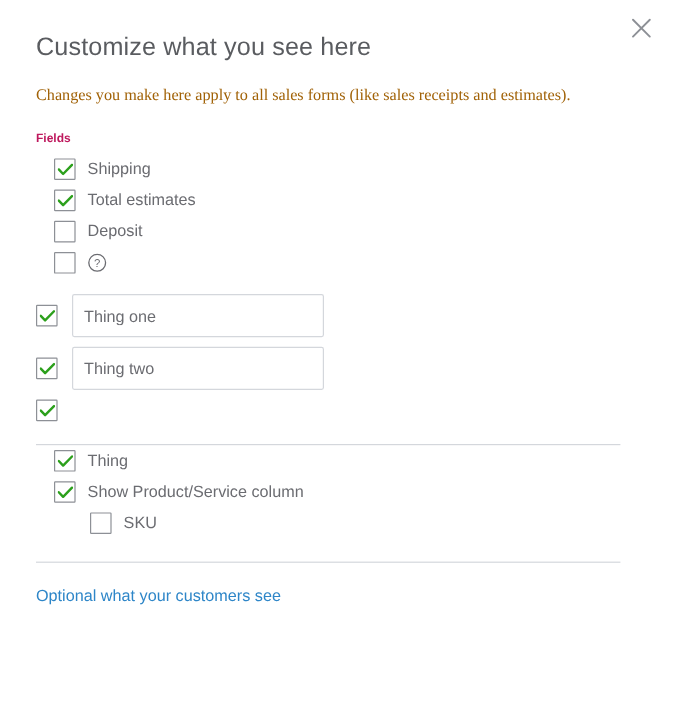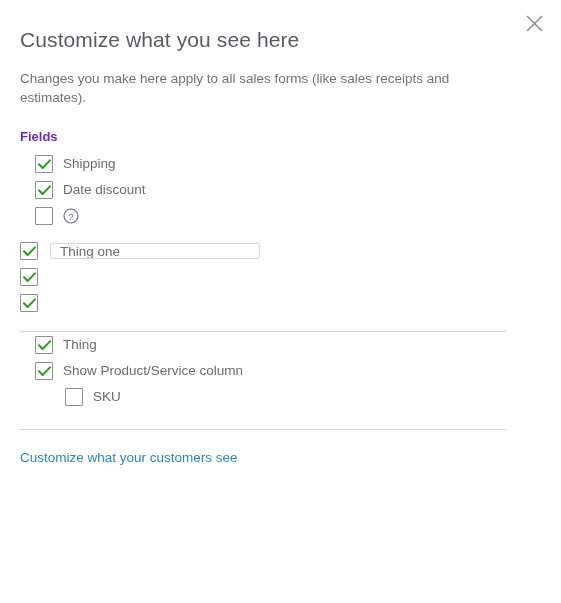--- a/index.html
+++ b/index.html
@@ -14,21 +14,21 @@
     font-family: "Liberation Sans", sans-serif;
     color: #393a3d;
     overflow: hidden;
   }
 
   .panel {
     position: relative;
     width: 561px;
     height: 603px;
     background: #ffffff;
-    padding: 0 20px;
+    padding: 0 30px;
   }
 
   
   .close-btn {
     position: absolute;
     top: 8px;
     right: 12px;
     width: 30px;
     height: 30px;
     display: flex;
@@ -49,29 +49,30 @@
     font-weight: 300;
     letter-spacing: 0.1px;
     color: #5a5c60;
     line-height: 28px;
   }
   .intro {
     margin: 0;
     padding-top: 15px;
     font-size: 13.5px;
     line-height: 19px;
-    color: #737373;
+    color: #a16207;
     max-width: 470px;
+    font-family: Liberation Serif, serif;
   }
 
   
   .section-heading {
-    font-size: 13px;
+    font-size: 10px;
     font-weight: 700;
-    color: #6d28d9;
+    color: #be185d;
     margin: 0;
     padding-top: 22px;
     padding-bottom: 7px;
   }
 
   
   .check-row {
     display: flex;
     align-items: center;
     height: 26px;
@@ -117,21 +118,21 @@
   
   .custom-rows { padding-top: 13px; }
   .custom-row {
     display: flex;
     align-items: center;
     margin-bottom: 8px;
   }
   .custom-row .cbox { margin-right: 12px; }
   .text-input {
     width: 210px;
-    height: 16px;
+    height: 36px;
     border: 1px solid #d4d7dc;
     border-radius: 2px;
     padding: 0 9px;
     font-family: "Liberation Sans", sans-serif;
     font-size: 13.5px;
     color: #6b6c71;
     background: #ffffff;
     outline: none;
   }
 
@@ -183,23 +184,31 @@
       </span>
       <span class="check-label">Shipping</span>
     </div>
 
     <div class="check-row">
       <span class="cbox">
         <svg width="13" height="11" viewBox="0 0 13 11" aria-hidden="true">
           <path d="M1 5.2 L4.6 9 L12 1.4" stroke="#2ca01c" stroke-width="2" fill="none" stroke-linecap="round" stroke-linejoin="round"></path>
         </svg>
       </span>
-      <span class="check-label">Date discount</span>
-    </div>
-
+      <span class="check-label">Total estimates</span>
+    </div>
+
+    <div class="check-row">
+      <span class="cbox unchecked">
+        <svg width="13" height="11" viewBox="0 0 13 11" aria-hidden="true">
+          <path d="M1 5.2 L4.6 9 L12 1.4" stroke="#2ca01c" stroke-width="2" fill="none" stroke-linecap="round" stroke-linejoin="round"></path>
+        </svg>
+      </span>
+      <span class="check-label">Deposit</span>
+    </div>
 
     <div class="check-row">
       <span class="cbox unchecked">
         <svg width="13" height="11" viewBox="0 0 13 11" aria-hidden="true">
           <path d="M1 5.2 L4.6 9 L12 1.4" stroke="#2ca01c" stroke-width="2" fill="none" stroke-linecap="round" stroke-linejoin="round"></path>
         </svg>
       </span>
       <span class="help-icon">
         <svg width="16" height="16" viewBox="0 0 16 16" aria-hidden="true">
           <circle cx="8" cy="8" r="7" stroke="#6b6c71" stroke-width="1.1" fill="none"></circle>
@@ -221,20 +230,21 @@
       </span>
       <input class="text-input" type="text" value="Thing one" style="">
     </div>
 
     <div class="custom-row">
       <span class="cbox">
         <svg width="13" height="11" viewBox="0 0 13 11" aria-hidden="true">
           <path d="M1 5.2 L4.6 9 L12 1.4" stroke="#2ca01c" stroke-width="2" fill="none" stroke-linecap="round" stroke-linejoin="round"></path>
         </svg>
       </span>
+      <input class="text-input" type="text" value="Thing two" style="">
     </div>
 
     <div class="custom-row">
       <span class="cbox">
         <svg width="13" height="11" viewBox="0 0 13 11" aria-hidden="true">
           <path d="M1 5.2 L4.6 9 L12 1.4" stroke="#2ca01c" stroke-width="2" fill="none" stroke-linecap="round" stroke-linejoin="round"></path>
         </svg>
       </span>
     </div>
 
@@ -271,15 +281,15 @@
         </svg>
       </span>
       <span class="check-label">SKU</span>
     </div>
 
   </div>
 
   <div class="divider top-gap"></div>
 
   
-  <a class="footer-link">Customize what your customers see</a>
+  <a class="footer-link">Optional what your customers see</a>
 
 </div>
 
 </body></html>

